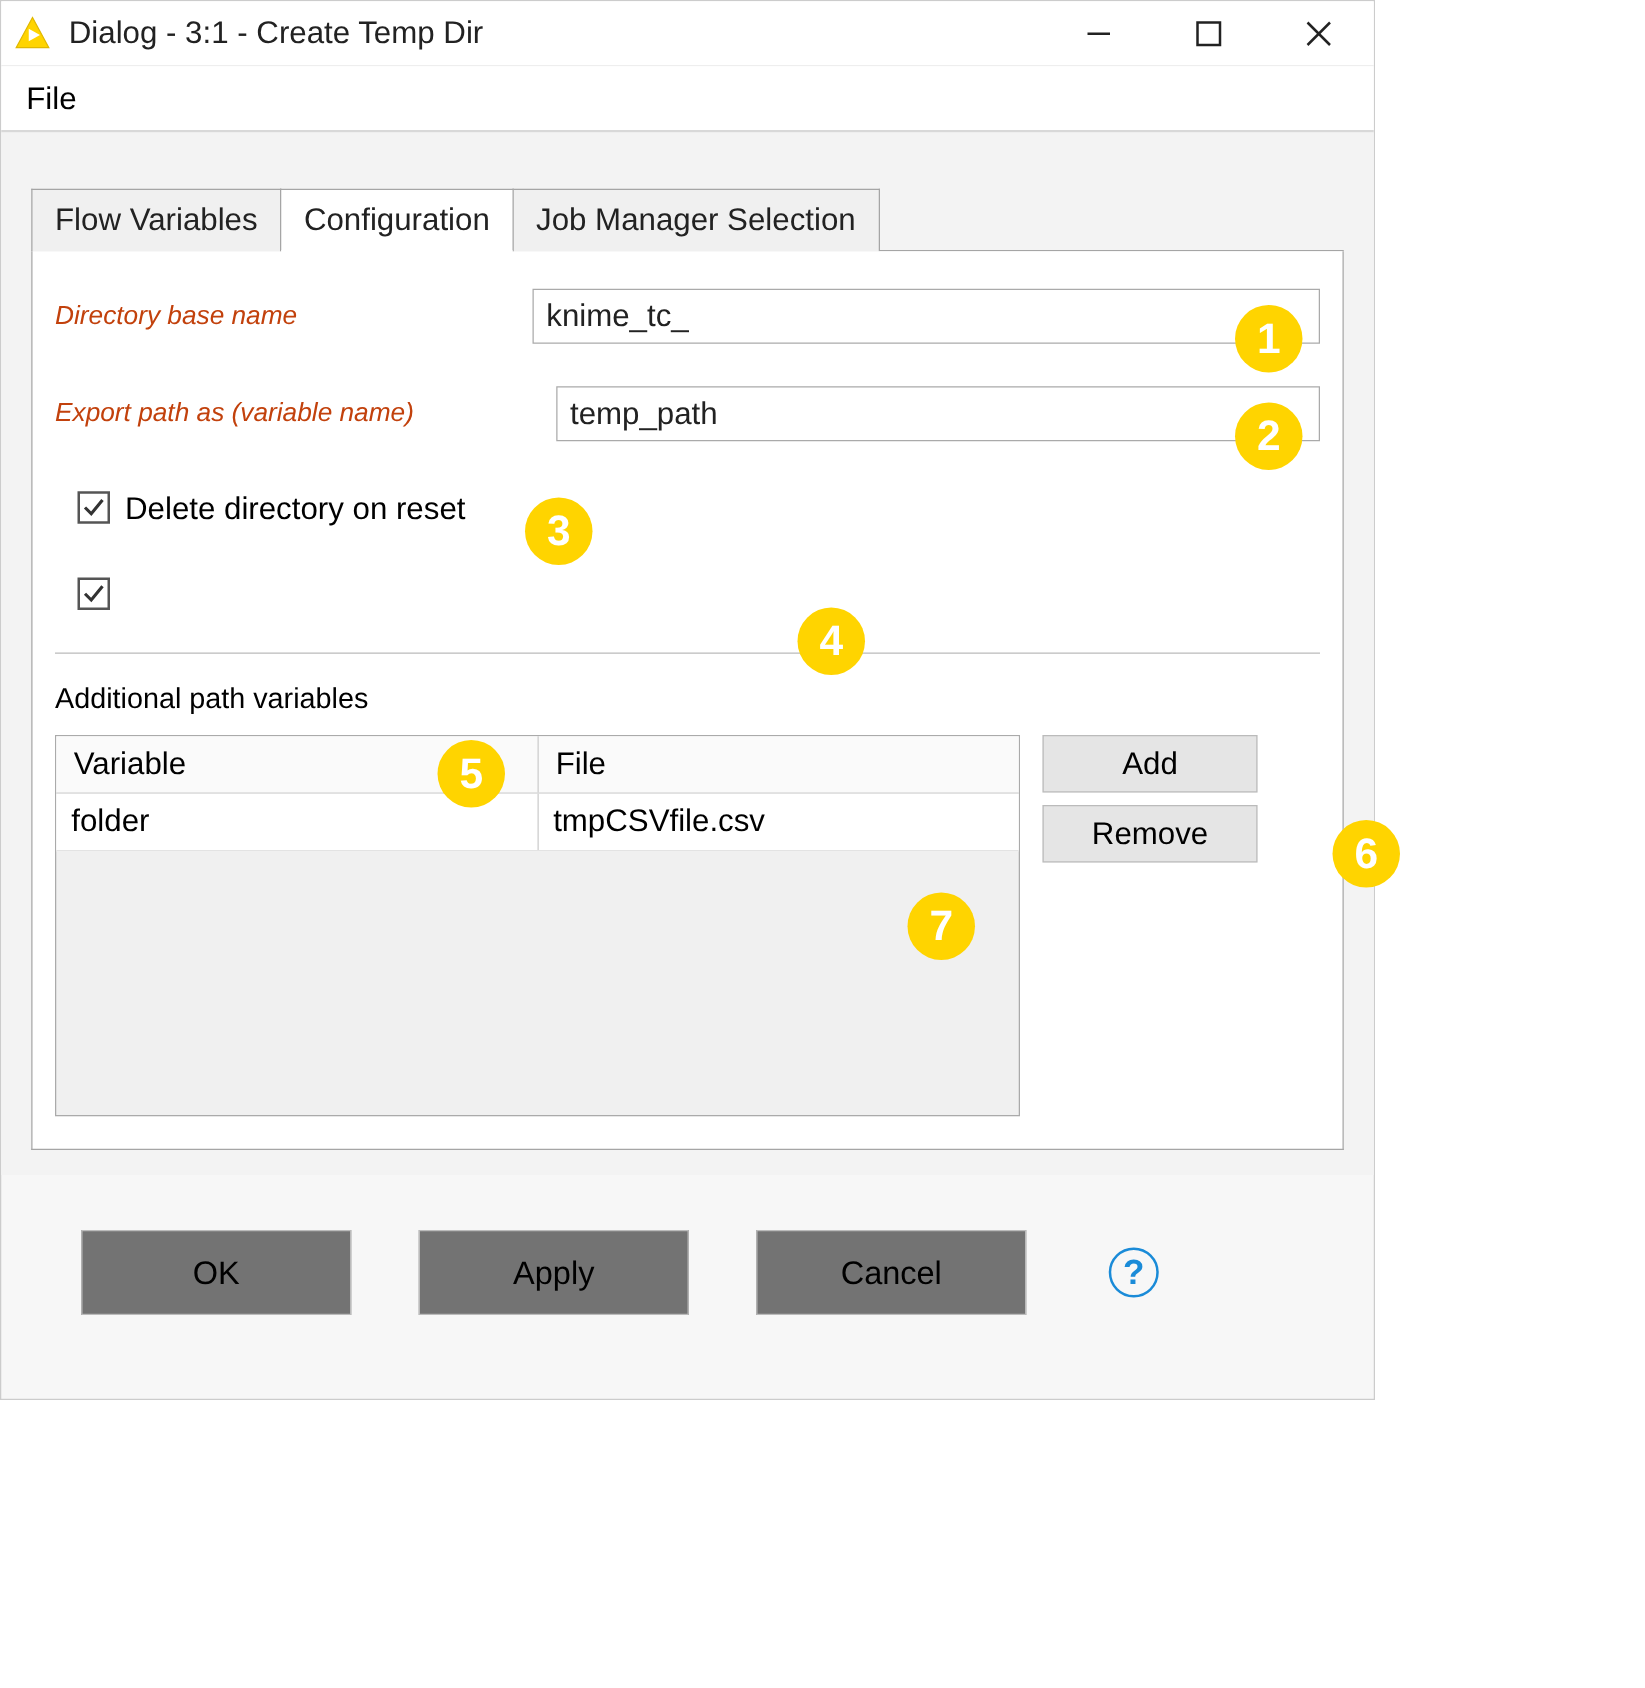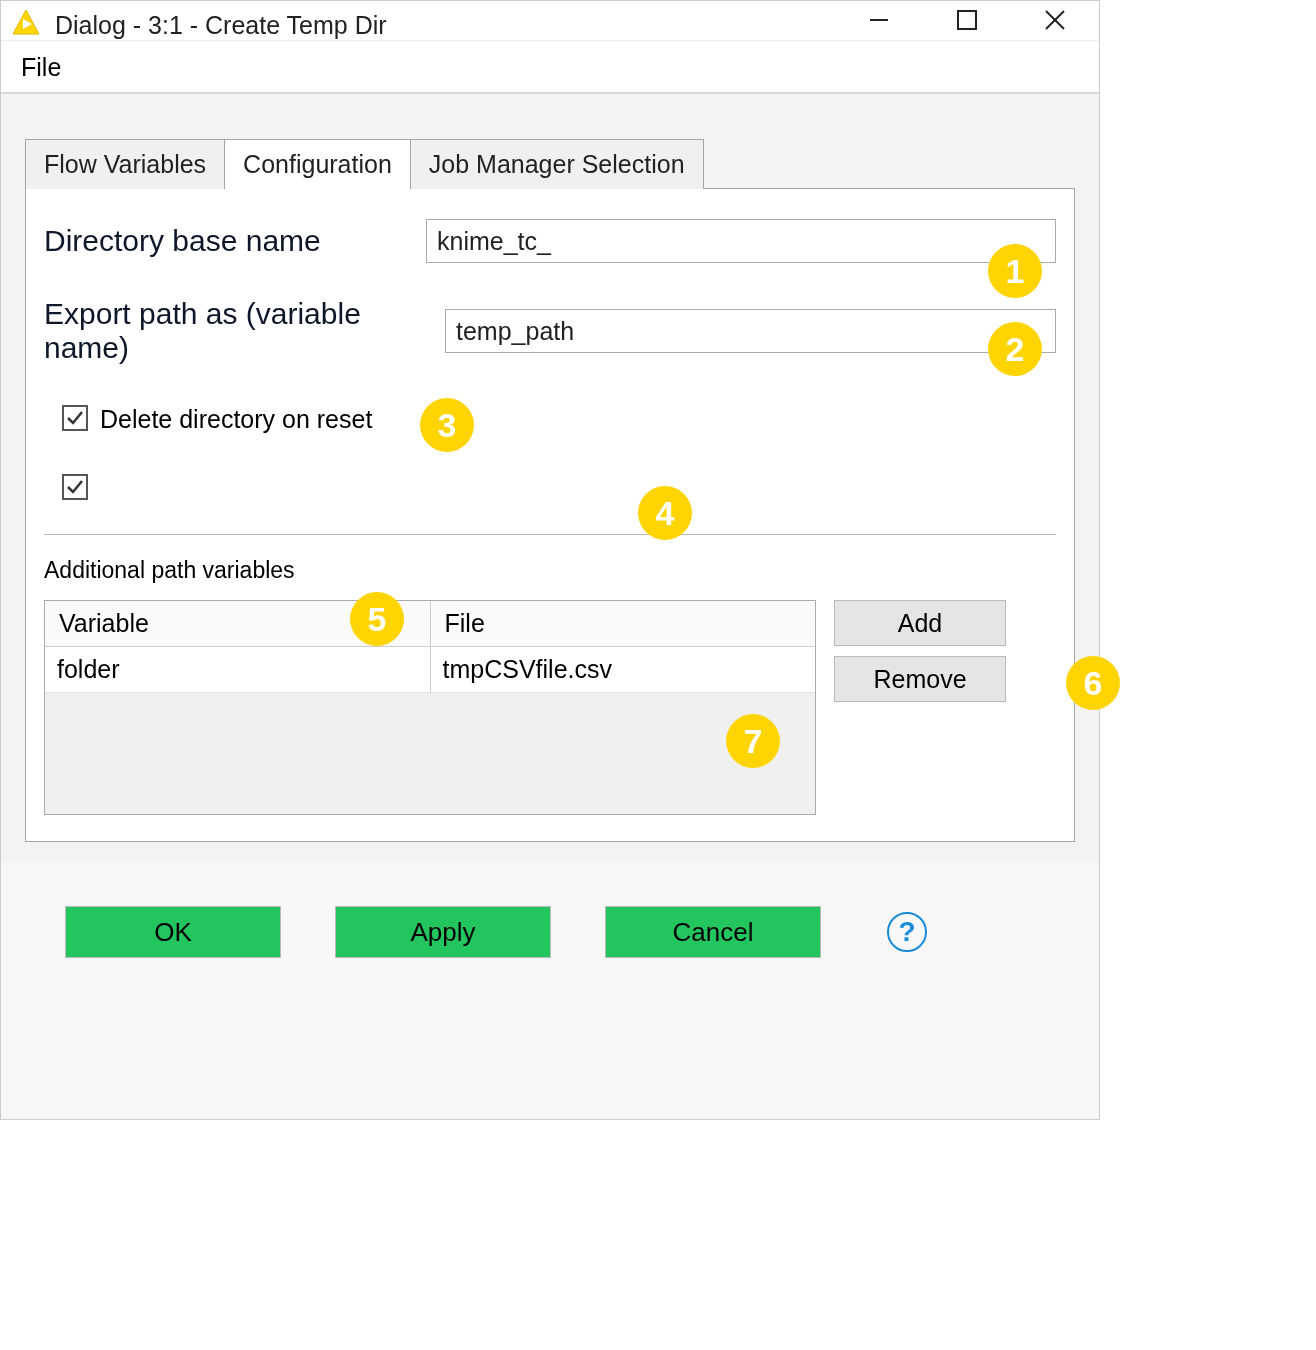--- a/index.html
+++ b/index.html
@@ -15,24 +15,24 @@
     .window {
       width: 1100px;
       height: 1120px;
       background: #f7f7f7;
       border: 1px solid #ccc;
       position: absolute;
       top: 0;
       left: 0;
     }
     .titlebar {
-      height: 40px;
-      background: #fff;
-      display: flex;
-      align-items: flex-end;
+      height: 52px;
+      background: #fff;
+      display: flex;
+      align-items: center;
       padding: 0 8px;
       border-bottom: 1px solid #eee;
     }
     .titlebar .app-icon {
       width: 34px; height: 34px;
       margin-right: 12px;
       display: flex; align-items: center; justify-content: center;
     }
     .titlebar .title-text { font-size: 25px; color: #222; flex: 1; }
     .win-controls { display: flex; gap: 48px; margin-right: 16px; }
@@ -80,21 +80,21 @@
       border-top: none;
       padding: 24px 0 26px 0;
       position: relative;
     }
     .form-row {
       display: flex;
       align-items: center;
       padding: 6px 18px 6px 18px;
       gap: 12px;
     }
-    .form-label { width: 370px; font-size: 30px; color: #0f172a; }
+    .form-label { width: 370px; font-size: 21px; color: #c2410c; font-style: italic; }
     .text-input {
       flex: 1;
       height: 44px;
       border: 1px solid #aaa;
       background: #fff;
       font-size: 25px;
       padding: 4px 10px;
       color: #222;
     }
     .chk-row {
@@ -113,21 +113,21 @@
     }
     .divider { height: 1px; background: #bbb; margin: 14px 18px; }
     .section-label { padding: 8px 18px; font-size: 23px; }
     .table-row {
       display: flex;
       padding: 8px 18px 0 18px;
       gap: 18px;
     }
     .table-wrap {
       width: 772px;
-      height: 215px;
+      height: 305px;
       border: 1px solid #aaa;
       background: #f0f0f0;
       display: flex; flex-direction: column;
     }
     .thead { display: flex; border-bottom: 1px solid #ccc; background: #fafafa; }
     .th { flex: 1; padding: 8px 14px; font-size: 25px; border-right: 1px solid #ccc; }
     .tbody-row { display: flex; background: #fff; border-bottom: 1px solid #e3e3e3; }
     .td { flex: 1; padding: 8px 12px; font-size: 25px; border-right: 1px solid #ccc; }
     .side-buttons { display: flex; flex-direction: column; gap: 10px; }
     .btn {
@@ -139,22 +139,22 @@
       display: flex; align-items: center; justify-content: center;
       cursor: default;
     }
     .button-row {
       display: flex;
       gap: 54px;
       padding: 44px 64px 24px 64px;
       align-items: center;
     }
     .main-btn {
-      width: 216px; height: 52px;
-      background: #22c55e;
+      width: 216px; height: 68px;
+      background: #737373;
       border: 1px solid #bbb;
       font-size: 26px;
       display: flex; align-items: center; justify-content: center;
     }
     .help-icon {
       width: 40px; height: 40px;
       border: 2px solid #1a8bd8;
       border-radius: 50%;
       color: #1a8bd8;
       font-weight: bold;

